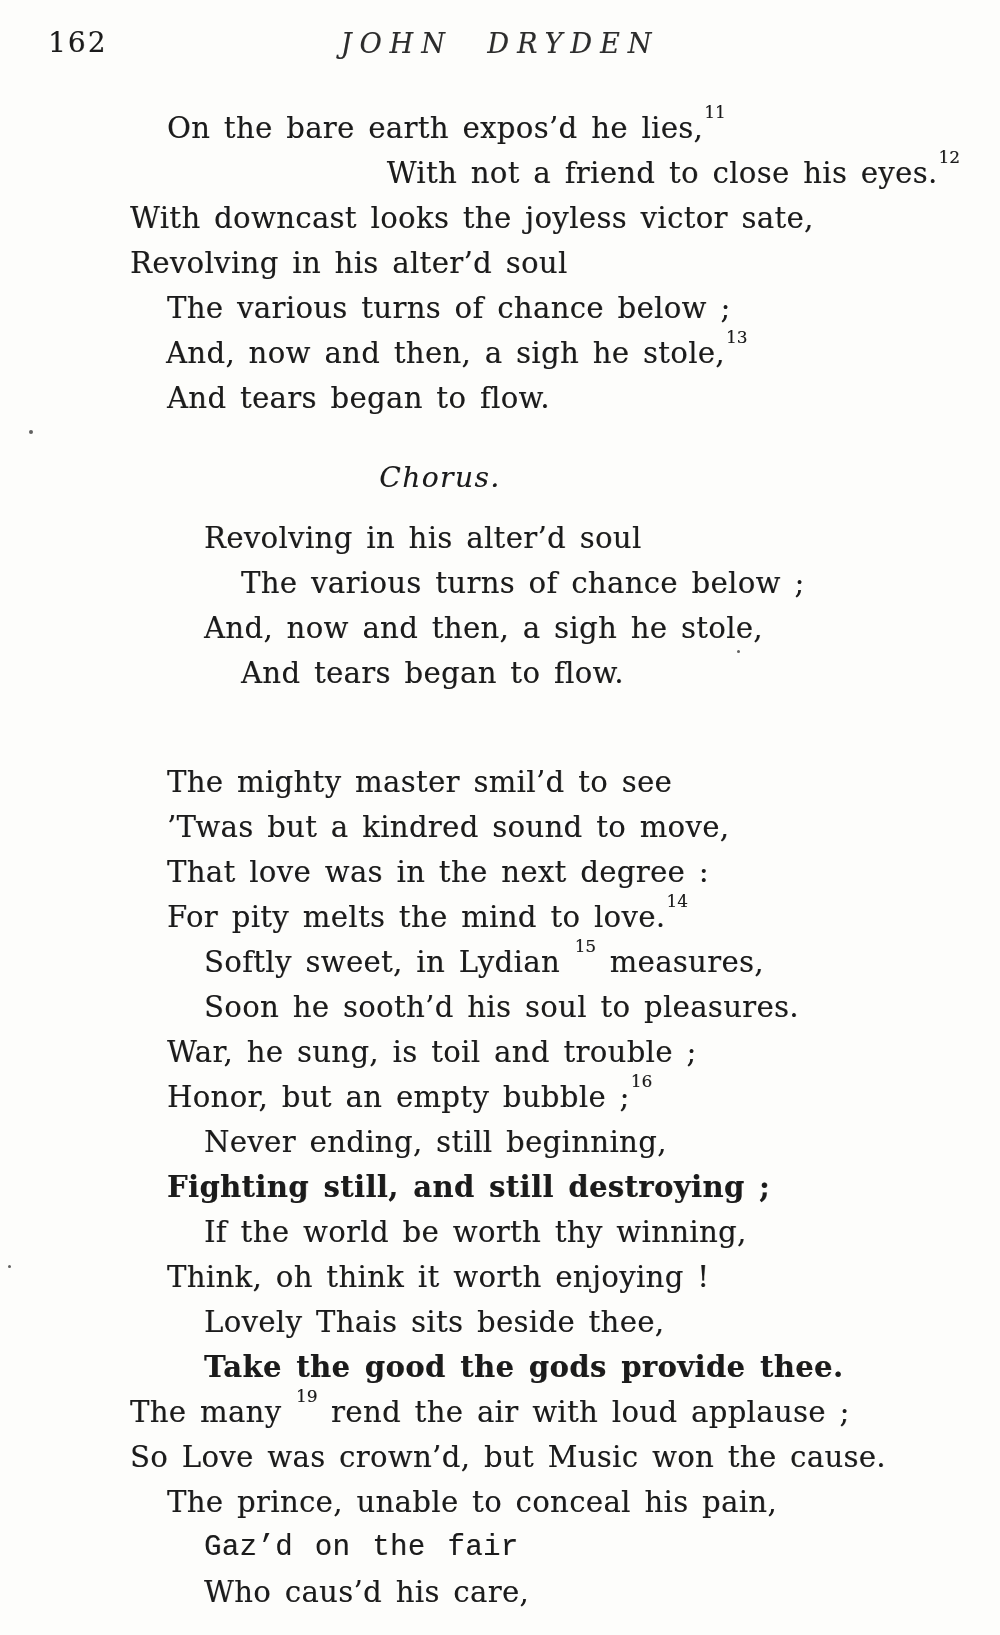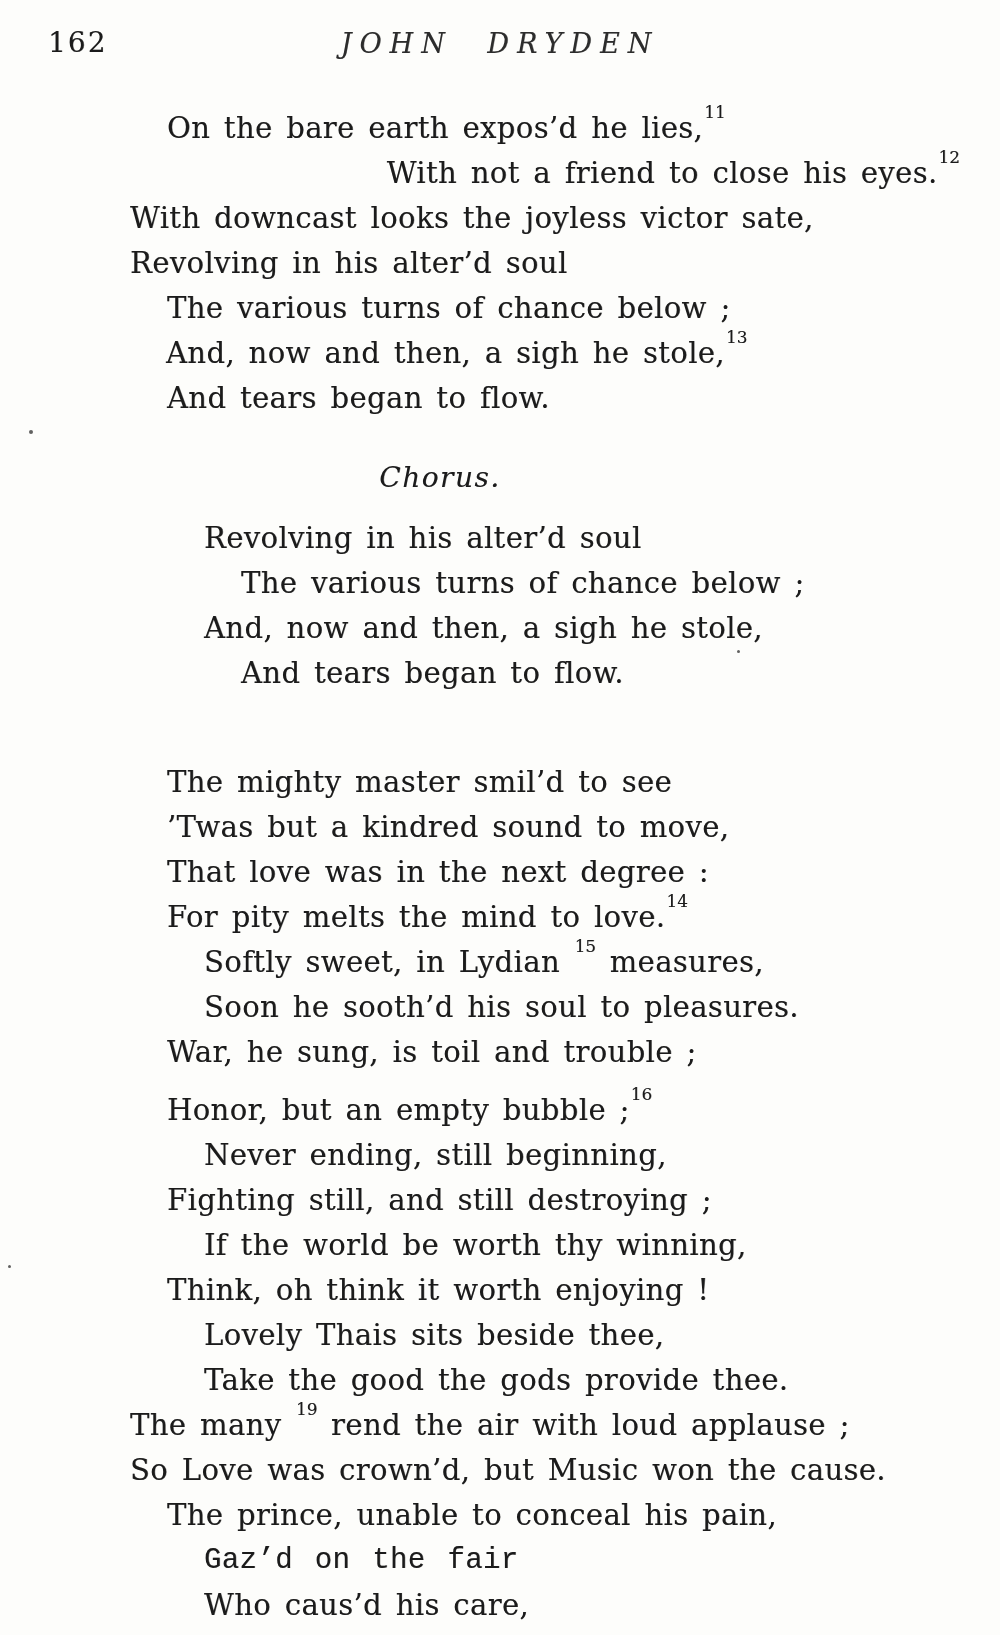--- a/index.html
+++ b/index.html
@@ -121,27 +121,27 @@
         <div class="line txt" style="padding-left: 111px;"><span>And tears began to flow.</span></div>
       </div>
       <div class="stanza block-3">
         <div class="line txt" style="padding-left: 37px;"><span>The mighty master smil’d to see</span></div>
         <div class="line txt" style="padding-left: 37px;"><span>’Twas but a kindred sound to move,</span></div>
         <div class="line txt" style="padding-left: 37px;"><span>That love was in the next degree :</span></div>
         <div class="line txt" style="padding-left: 37px;"><span>For pity melts the mind to love.</span><sup class="sup">14</sup></div>
         <div class="line txt" style="padding-left: 74px;"><span>Softly sweet, in Lydian </span><sup class="sup">15</sup><span> measures,</span></div>
         <div class="line txt" style="padding-left: 74px;"><span>Soon he sooth’d his soul to pleasures.</span></div>
         <div class="line txt" style="padding-left: 37px;"><span>War, he sung, is toil and trouble ;</span></div>
-        <div class="line txt" style="padding-left: 37px; margin-top: 13px;"><span>Honor, but an empty bubble ;</span><sup class="sup">16</sup></div>
+        <div class="line txt" style="padding-left: 37px;"><span>Honor, but an empty bubble ;</span><sup class="sup">16</sup></div>
         <div class="line txt" style="padding-left: 74px;"><span>Never ending, still beginning,</span></div>
-        <div class="line txt" style="padding-left: 37px;"><span>Fighting still, and still destroying ;</span></div>
+        <div class="line txt" style="padding-left: 37px; font-weight: bold;"><span>Fighting still, and still destroying ;</span></div>
         <div class="line txt" style="padding-left: 74px;"><span>If the world be worth thy winning,</span></div>
         <div class="line txt" style="padding-left: 37px;"><span>Think, oh think it worth enjoying !</span></div>
         <div class="line txt" style="padding-left: 74px;"><span>Lovely Thais sits beside thee,</span></div>
-        <div class="line txt" style="padding-left: 74px;"><span>Take the good the gods provide thee.</span></div>
+        <div class="line txt" style="padding-left: 74px; font-weight: bold;"><span>Take the good the gods provide thee.</span></div>
         <div class="line txt" style="padding-left: 0px;"><span>The many </span><sup class="sup">19</sup><span> rend the air with loud applause ;</span></div>
         <div class="line txt" style="padding-left: 0px;"><span>So Love was crown’d, but Music won the cause.</span></div>
         <div class="line txt" style="padding-left: 37px;"><span>The prince, unable to conceal his pain,</span></div>
         <div class="line txt" style="padding-left: 74px; font-family: Liberation Mono, monospace;"><span>Gaz’d on the fair</span></div>
         <div class="line txt" style="padding-left: 74px;"><span>Who caus’d his care,</span></div>
       </div>
     </main>
 
   <div class="speck speck-1"></div>
   <div class="speck speck-2"></div>

